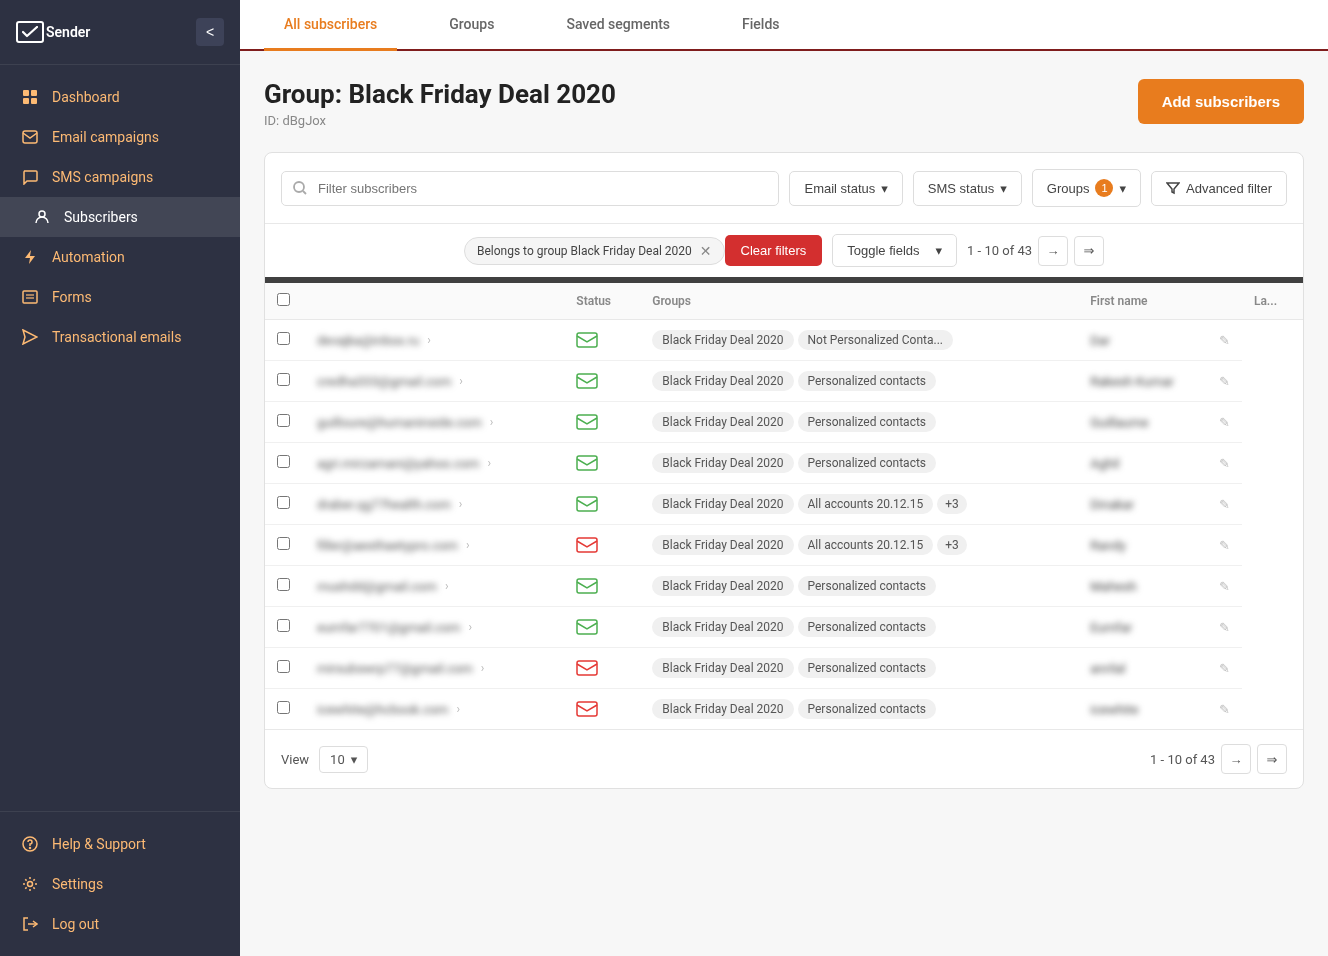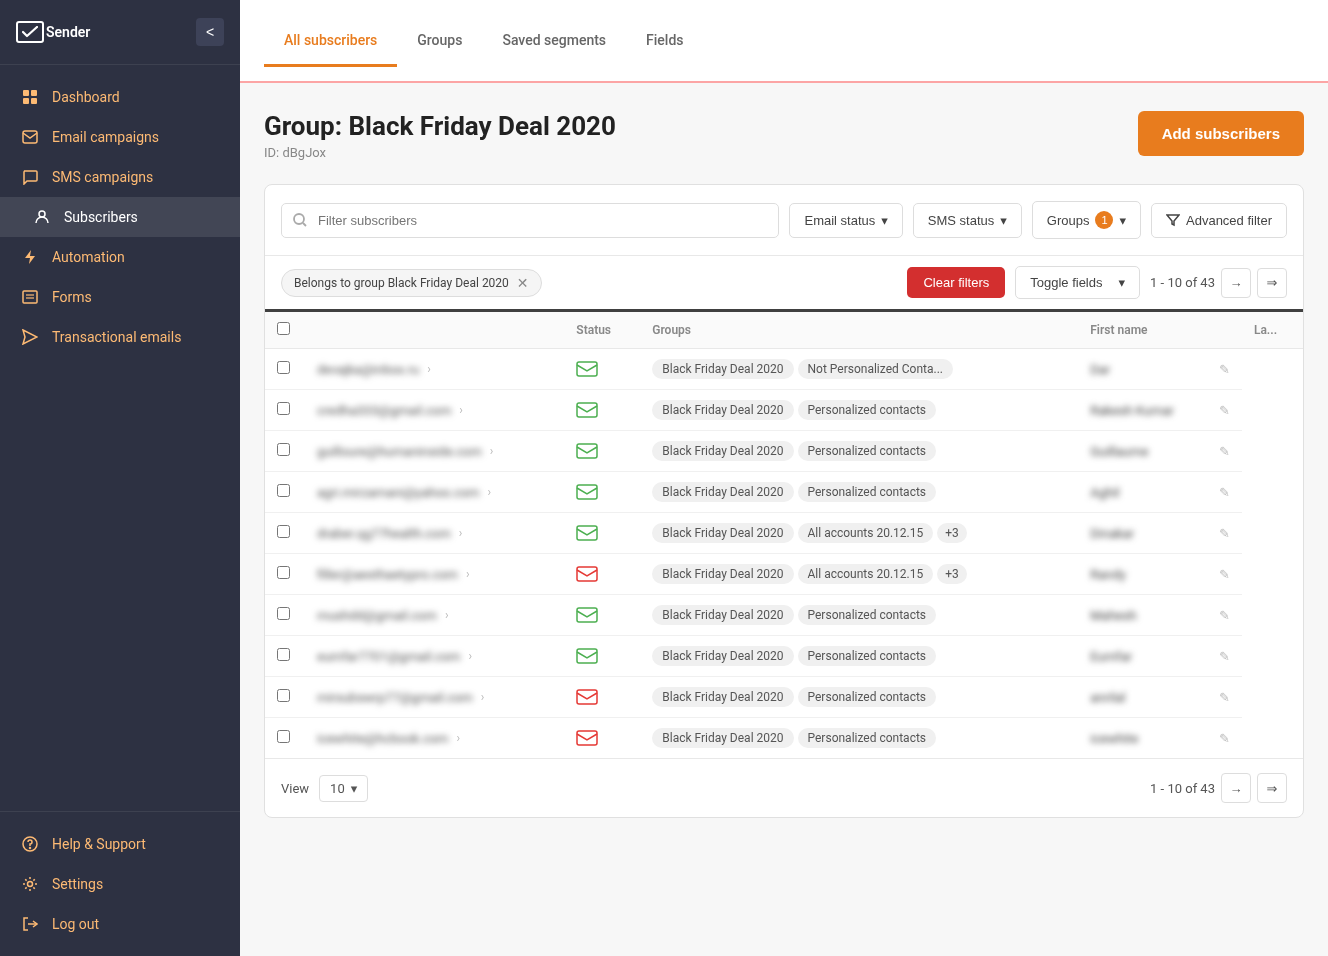--- a/index.html
+++ b/index.html
@@ -80,23 +80,24 @@
       display: flex;
       flex-direction: column;
       overflow: hidden;
       background: #fff;
     }
 
     
     .tabs-bar {
       display: flex;
       align-items: center;
-      border-bottom: 2px solid #fca5a5;
-      padding: 16px 24px;
+      border-bottom: 2px solid #7f1d1d;
+      padding: 0 24px;
       background: #fff;
+      gap: 32px;
     }
     .tab {
       padding: 16px 20px;
       font-size: 14px;
       cursor: pointer;
       color: #666;
       border-bottom: 3px solid transparent;
       margin-bottom: -2px;
       font-weight: 500;
     }
@@ -209,23 +210,23 @@
       background: #fff;
       font-size: 13px;
       cursor: pointer;
       color: #444;
     }
 
     
     .active-filter-bar {
       display: flex;
       align-items: center;
-      justify-content: space-between;
+      justify-content: center;
       padding: 10px 16px;
-      border-bottom: 3px solid #404040;
+      border-bottom: 6px solid #404040;
     }
     .filter-tag {
       display: flex;
       align-items: center;
       gap: 8px;
       background: #f5f5f5;
       border: 1px solid #ddd;
       border-radius: 20px;
       padding: 5px 12px;
       font-size: 12px;

